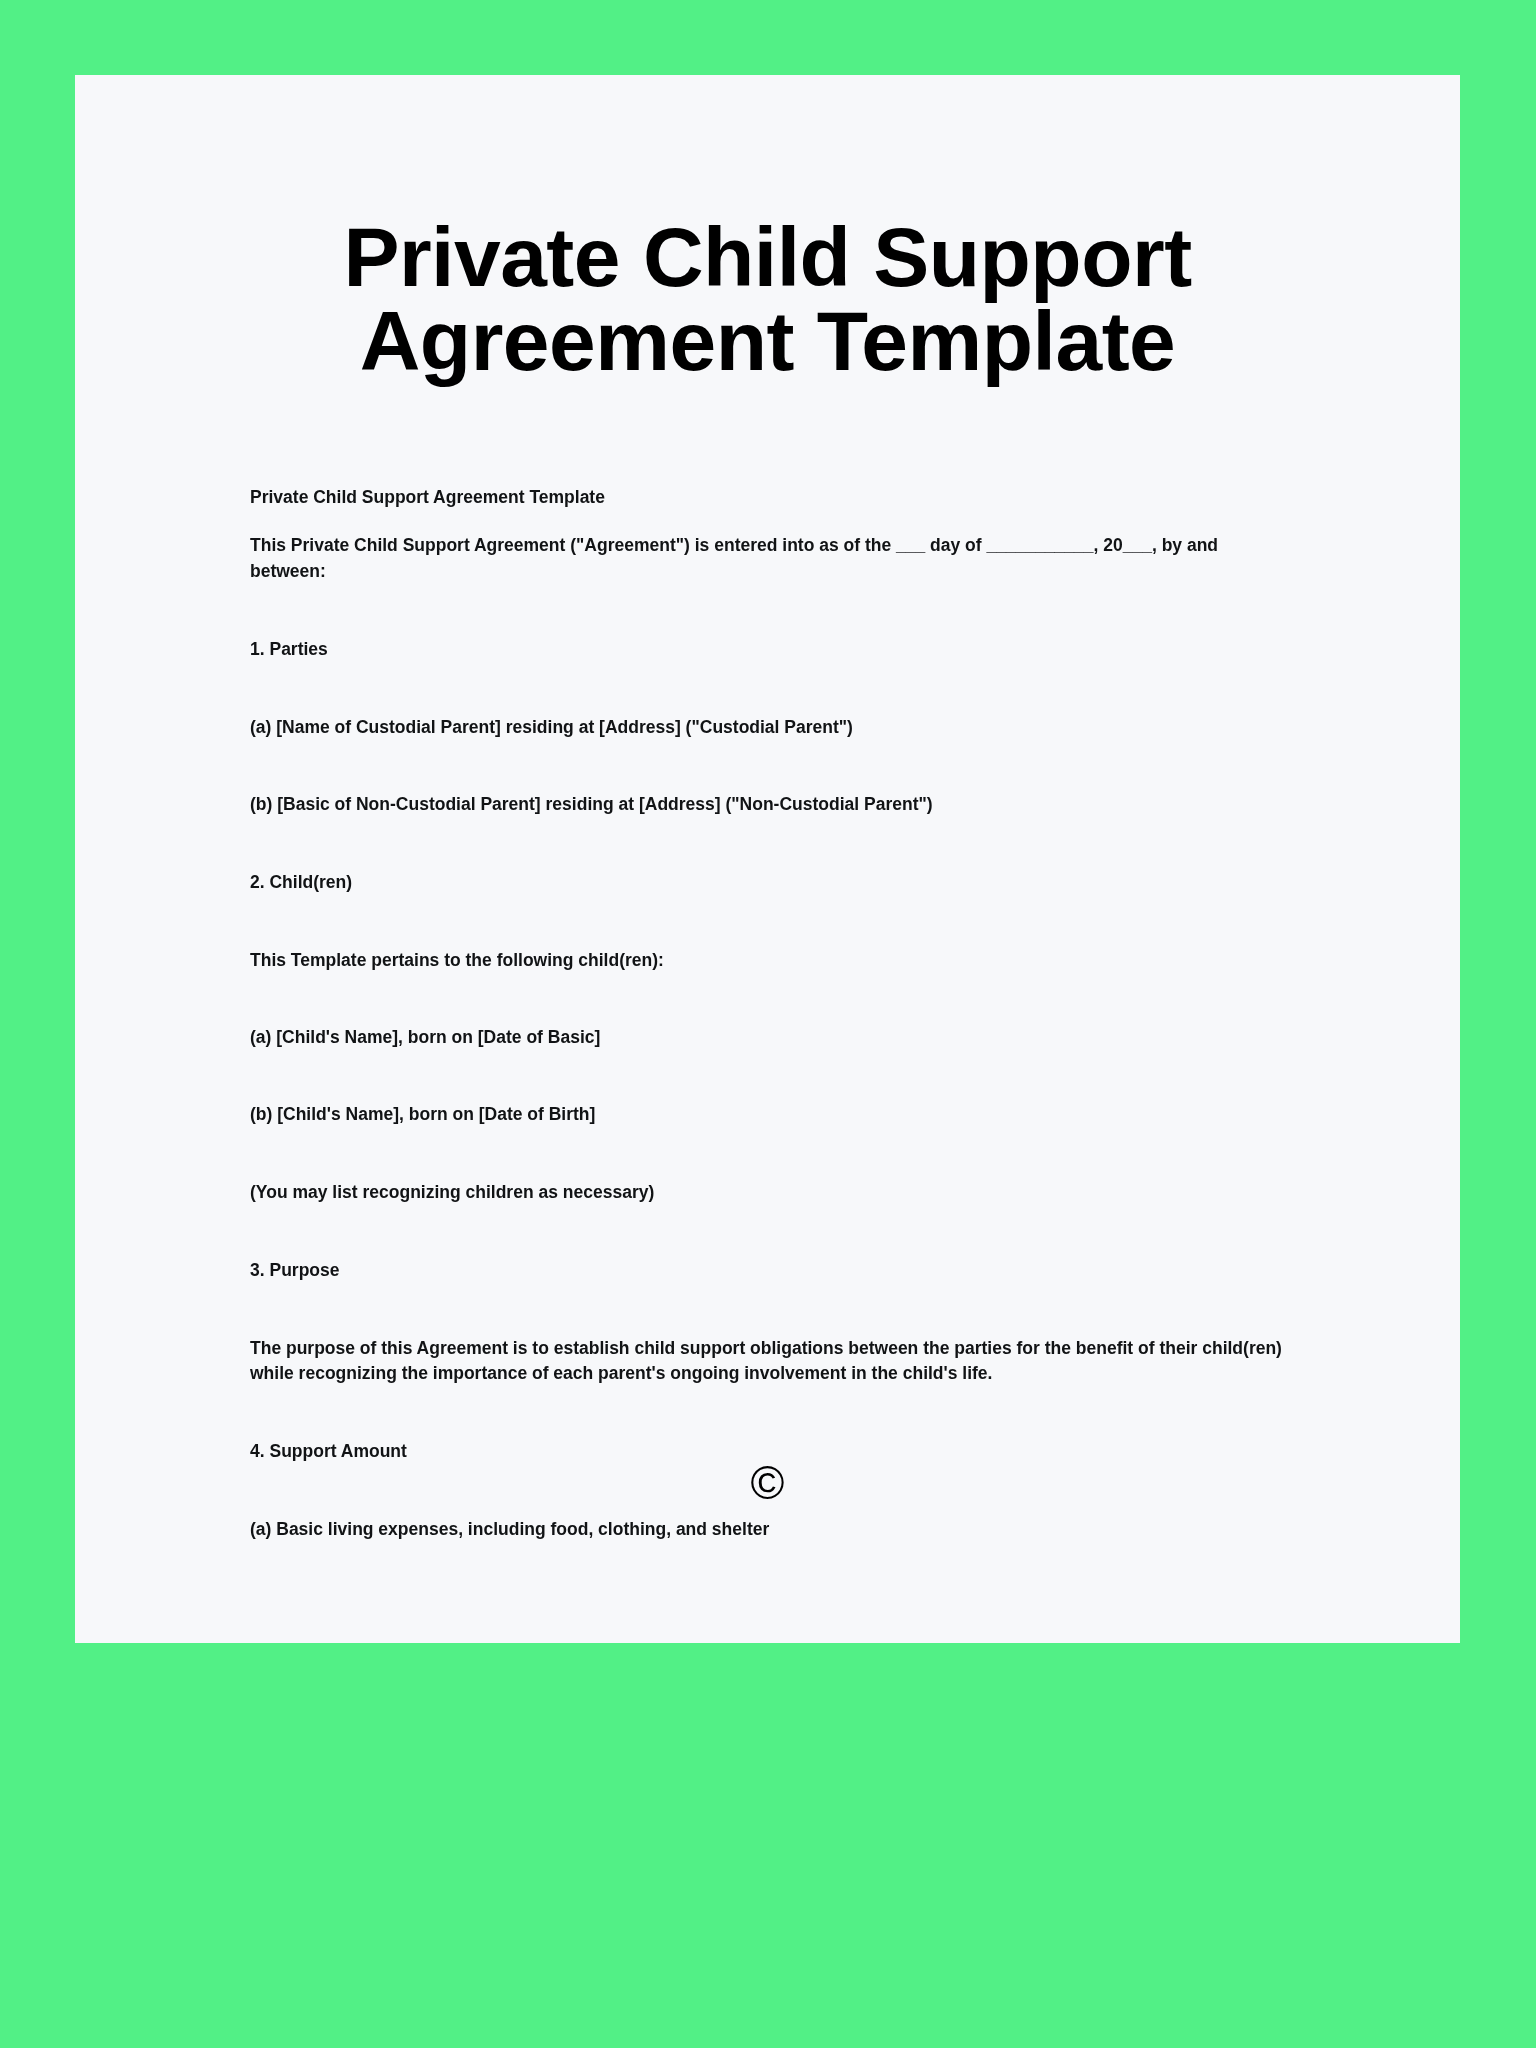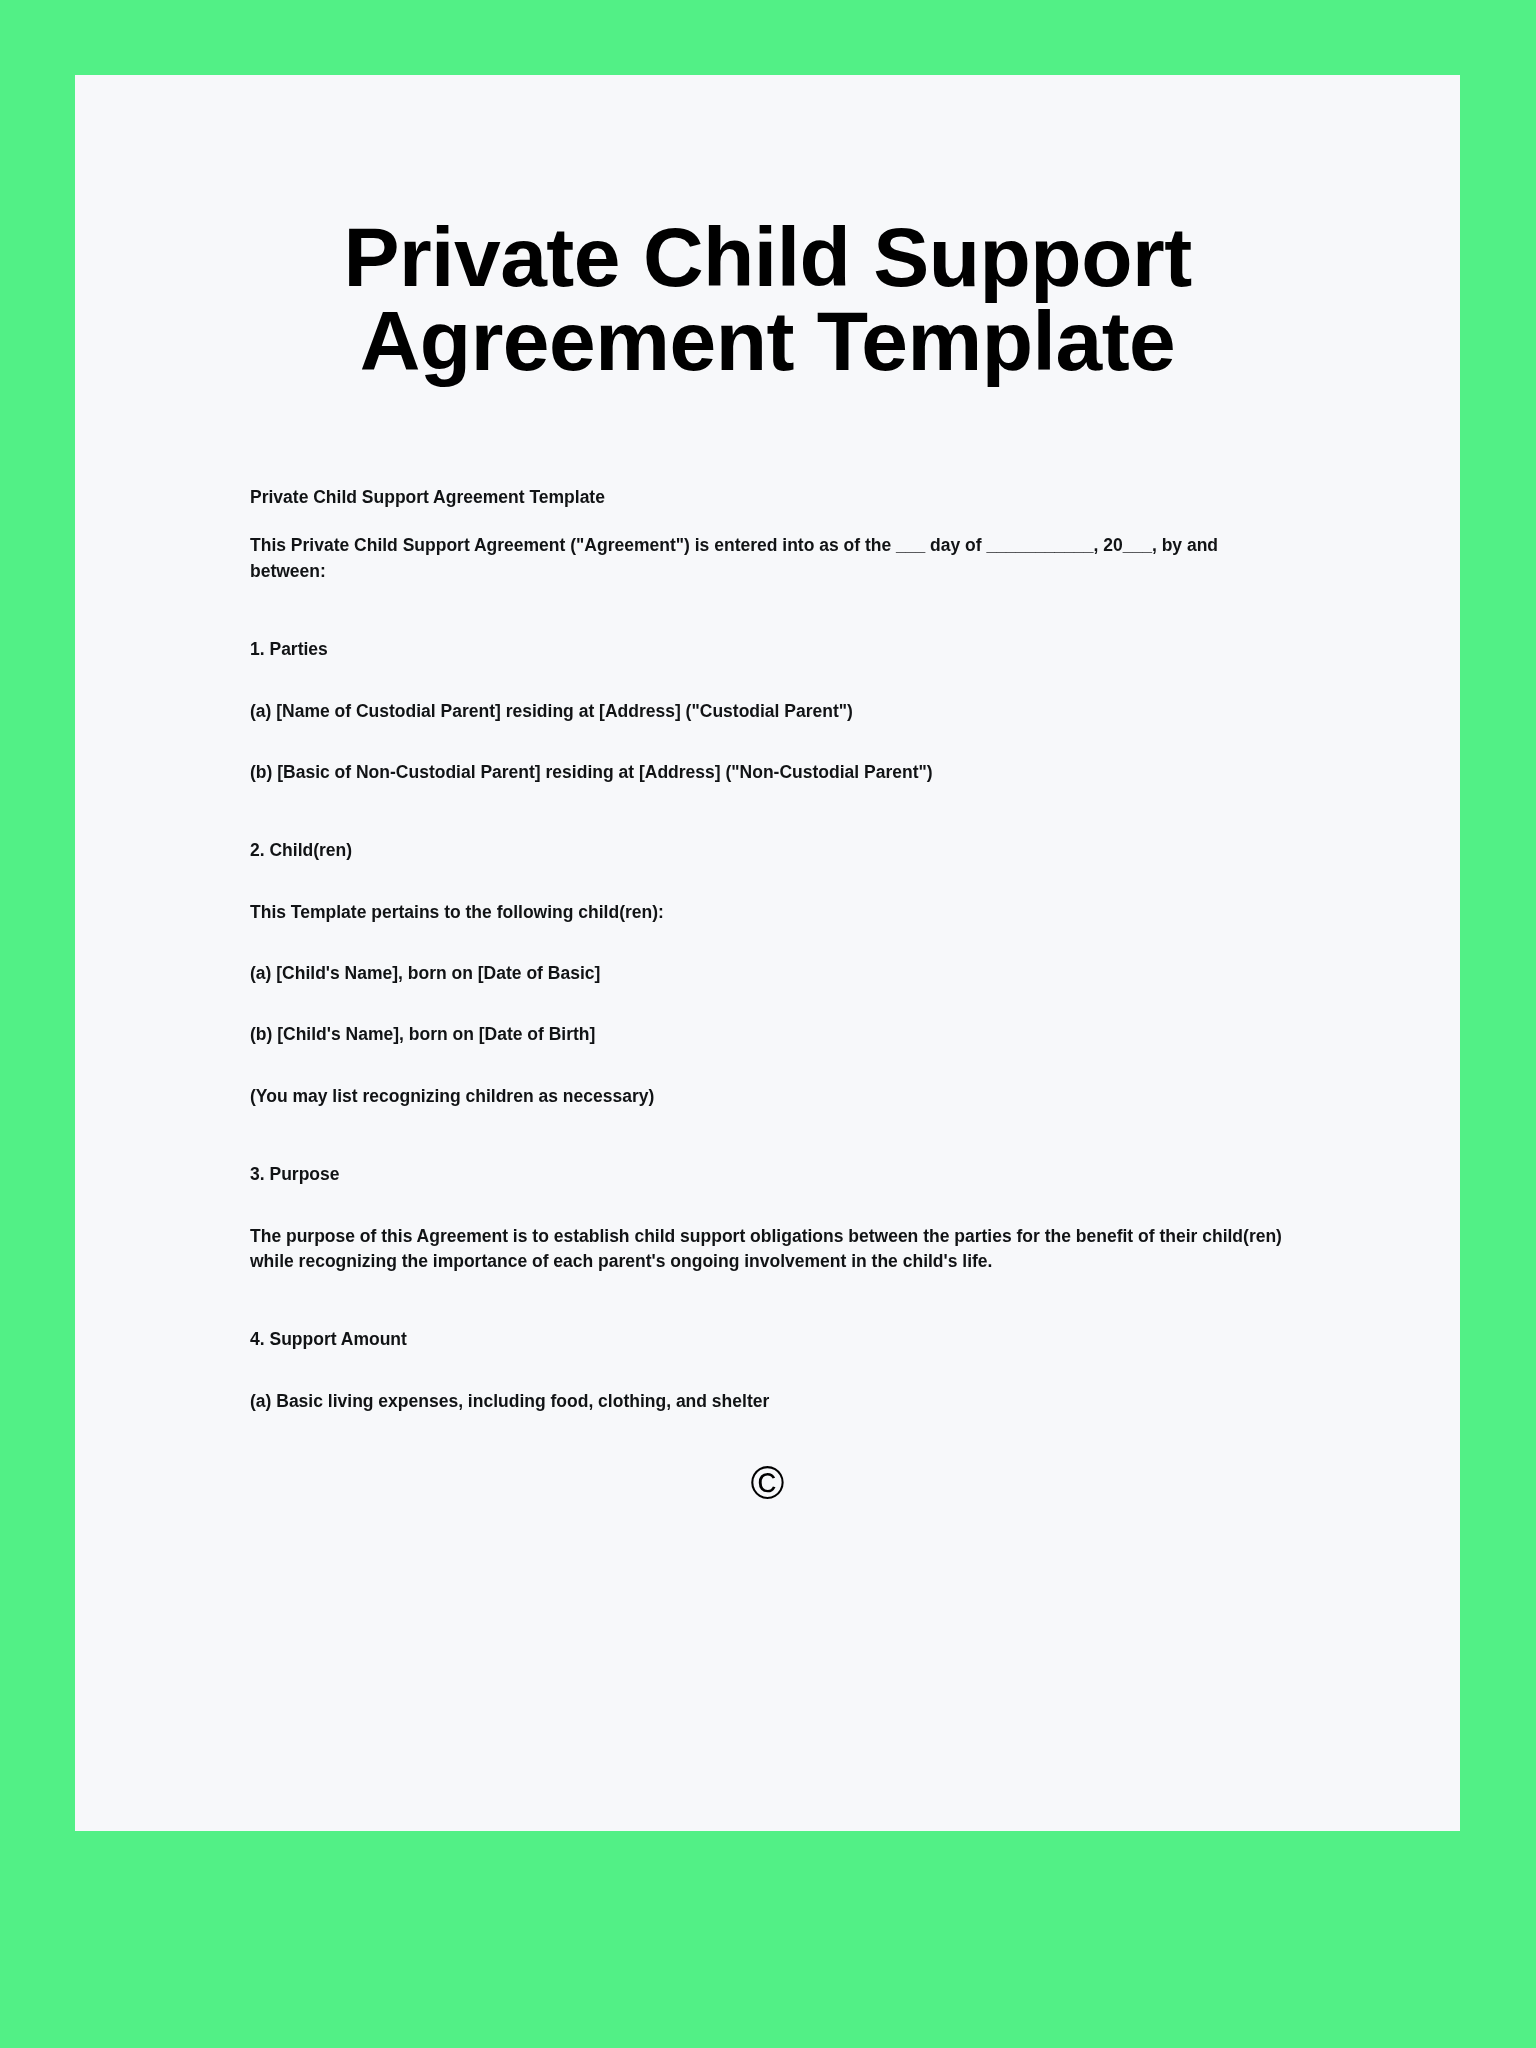--- a/index.html
+++ b/index.html
@@ -12,21 +12,21 @@
     background: #52f086;
     font-family: "Liberation Sans", sans-serif;
     overflow: hidden;
   }
 
   .page-sheet {
     position: absolute;
     left: 75px;
     top: 75px;
     width: 1385px;
-    height: 1756px;
+    height: 1568px;
     background: #f7f8fa;
     box-sizing: border-box;
     overflow: hidden;
   }
 
   .doc-title {
     position: absolute;
     left: 120px;
     top: 140px;
     width: 1145px;
@@ -50,21 +50,21 @@
     font-size: 17.5px;
     line-height: 1.45;
     font-weight: bold;
     color: #111315;
     margin: 0;
     font-family: "Liberation Sans", sans-serif;
   }
 
   .gap-intro   { margin-top: 23px; }
   .gap-section { margin-top: 53px; }
-  .gap-item    { margin-top: 36px; }
+  .gap-item    { margin-top: 52px; }
 
   .copyright-mark {
     position: absolute;
     left: 0;
     right: 0;
     top: 1385px;
     text-align: center;
     font-size: 46px;
     line-height: 1;
     color: #000000;

